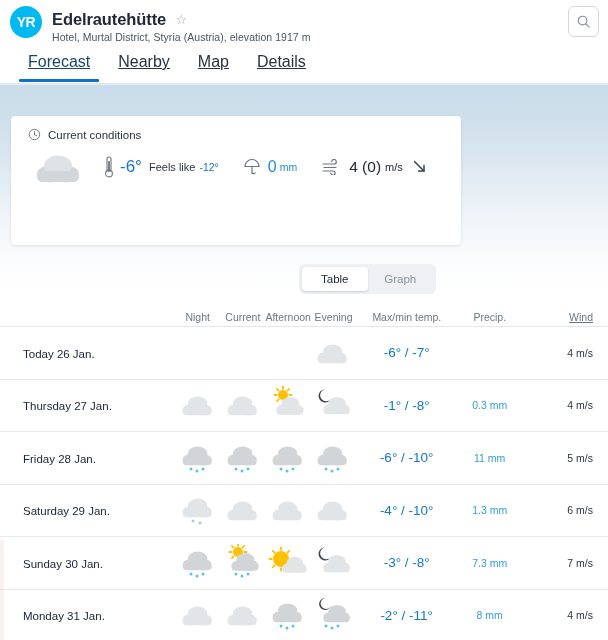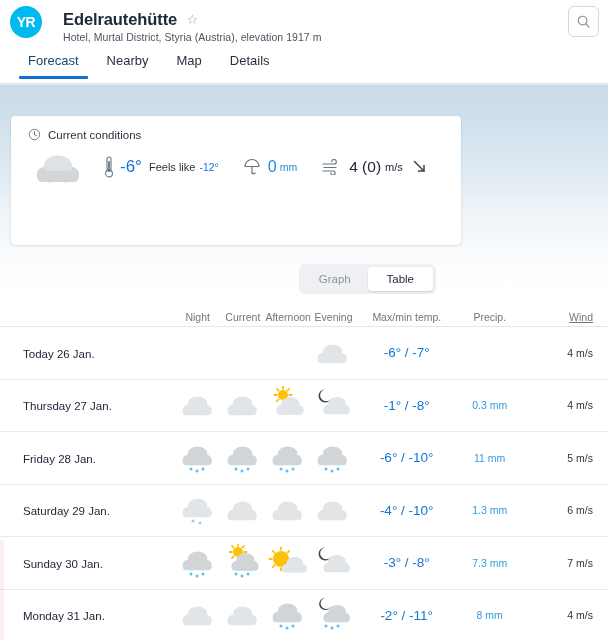--- a/index.html
+++ b/index.html
@@ -23,21 +23,21 @@
         #f3f7fa 230px,
         #fbfcfd 260px,
         #ffffff 290px,
         #ffffff 640px);
   }
 
   
   .header {
     position: relative;
     height: 48px;
-    padding: 8px 0 0 21px;
+    padding: 8px 0 0 10px;
     background: #ffffff;
   }
   .logo {
     position: absolute; left: 10px; top: 6px;
     width: 32px; height: 32px; border-radius: 50%;
     background: #00b9f1;
     display: flex; align-items: center; justify-content: center;
     color: #fff; font-size: 14px; font-weight: bold; letter-spacing: -0.5px;
   }
   .titlewrap { margin-left: 42px; padding-top: 2px; }
@@ -63,23 +63,24 @@
   
   .tabs {
     position: relative;
     height: 36px;
     background: #fff;
     padding-left: 14px;
     display: flex; align-items: flex-start;
     border-bottom: 1px solid #e2e6ea;
   }
   .tab {
-    font-size: 13px; color: #28333f;
+    font-size: 16px; color: #28333f;
     padding: 5px 14px 11px 14px;
     position: relative;
+    text-decoration: underline;
   }
   .tab.active { color: #18456b; }
   .tab.active::after {
     content: ""; position: absolute;
     left: 5px; right: 5px; bottom: 0; height: 3px;
     background: #0f70d2; border-radius: 1px;
   }
 
   
   .cc-card {
@@ -269,25 +270,25 @@
           <svg width="18" height="18" viewBox="0 0 18 18" style="margin-left:8px">
             <line x1="3.5" y1="3.5" x2="13" y2="13" stroke="#3a4450" stroke-width="1.5" stroke-linecap="round"></line>
             <path d="M13 7.5V13H7.5" fill="none" stroke="#3a4450" stroke-width="1.5" stroke-linecap="round" stroke-linejoin="round"></path>
           </svg>
         </div>
       </div>
     </div>
   </div>
 
   <div class="toggle-wrap">
+    <div class="tg sel">
+      <span>Table</span>
+    </div>
     <div class="tg">
       <span>Graph</span>
-    </div>
-    <div class="tg sel">
-      <span>Table</span>
     </div>
   </div>
 
   <div class="table">
 
     <div class="col-head">
       <div class="ch c-day"></div>
       <div class="ch c-ico">Night</div>
       <div class="ch c-ico">Current</div>
       <div class="ch c-ico">Afternoon</div>

